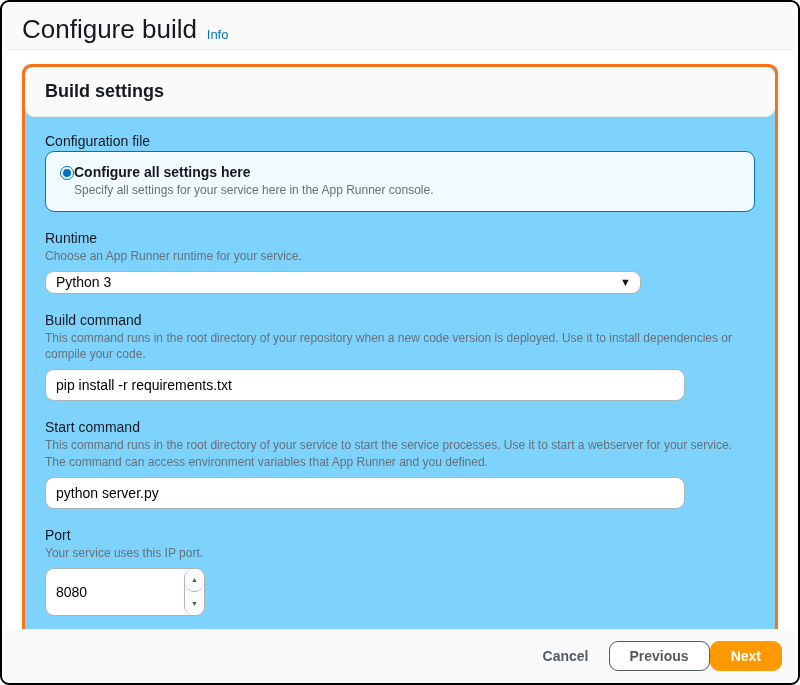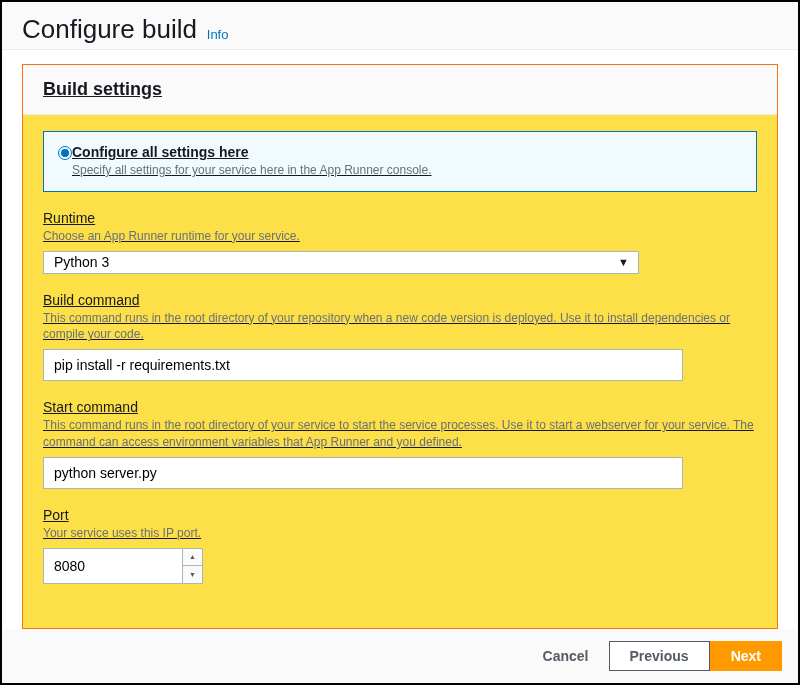--- a/index.html
+++ b/index.html
@@ -1,18 +1,19 @@
 <!DOCTYPE html>
 <html><head>
   <meta charset="utf-8">
   <style>
     * {
       box-sizing: border-box;
       margin: 0;
       padding: 0;
+      border-radius: 9px;
     }
     body {
       font-family: "Amazon Ember", "Helvetica Neue", Helvetica, Arial, sans-serif;
       background: #ffffff;
       color: #16191f;
       font-size: 14px;
       width: 800px;
       height: 685px;
       border: 2px solid #000;
       overflow: hidden;
@@ -32,24 +33,23 @@
       font-size: 13px;
       color: #0073bb;
       margin-left: 6px;
       cursor: pointer;
       vertical-align: middle;
     }
     .content {
       padding: 14px 20px 0 20px;
     }
     .panel {
-      border: 1px solid #f97316;
-      background: #fde047;
+      border: 3px solid #f97316;
+      background: #7dd3fc;
       box-shadow: 0 1px 1px rgba(0,0,0,0.05);
-      text-decoration: underline;
     }
     .panel-header {
       padding: 14px 20px;
       border-bottom: 1px solid #eaeded;
       background: #fafafa;
     }
     .panel-title {
       font-size: 18px;
       font-weight: 700;
       color: #16191f;
@@ -164,21 +164,21 @@
     .number-input-wrap {
       position: relative;
       width: 160px;
     }
     .number-input {
       width: 100%;
       padding: 6px 28px 6px 10px;
       border: 1px solid #aab7b8;
       background: #fff;
       font-size: 14px;
-      height: 36px;
+      height: 48px;
     }
     .spinner {
       position: absolute;
       right: 1px;
       top: 1px;
       bottom: 1px;
       width: 20px;
       display: flex;
       flex-direction: column;
       border-left: 1px solid #aab7b8;
@@ -239,20 +239,21 @@
 </div>
 
 <div class="content">
   <div class="panel">
     <div class="panel-header">
       <div class="panel-title">Build settings</div>
     </div>
     <div class="panel-body">
 
       <div class="form-group">
+        <div class="field-label">Configuration file</div>
         <div class="radio-group">
           <div class="radio-card selected">
             <div class="radio-input-wrap">
               <span class="radio-circle checked"></span>
             </div>
             <div class="radio-content">
               <div class="radio-title">Configure all settings here</div>
               <div class="radio-desc">Specify all settings for your service here in the App Runner console.</div>
             </div>
           </div>

